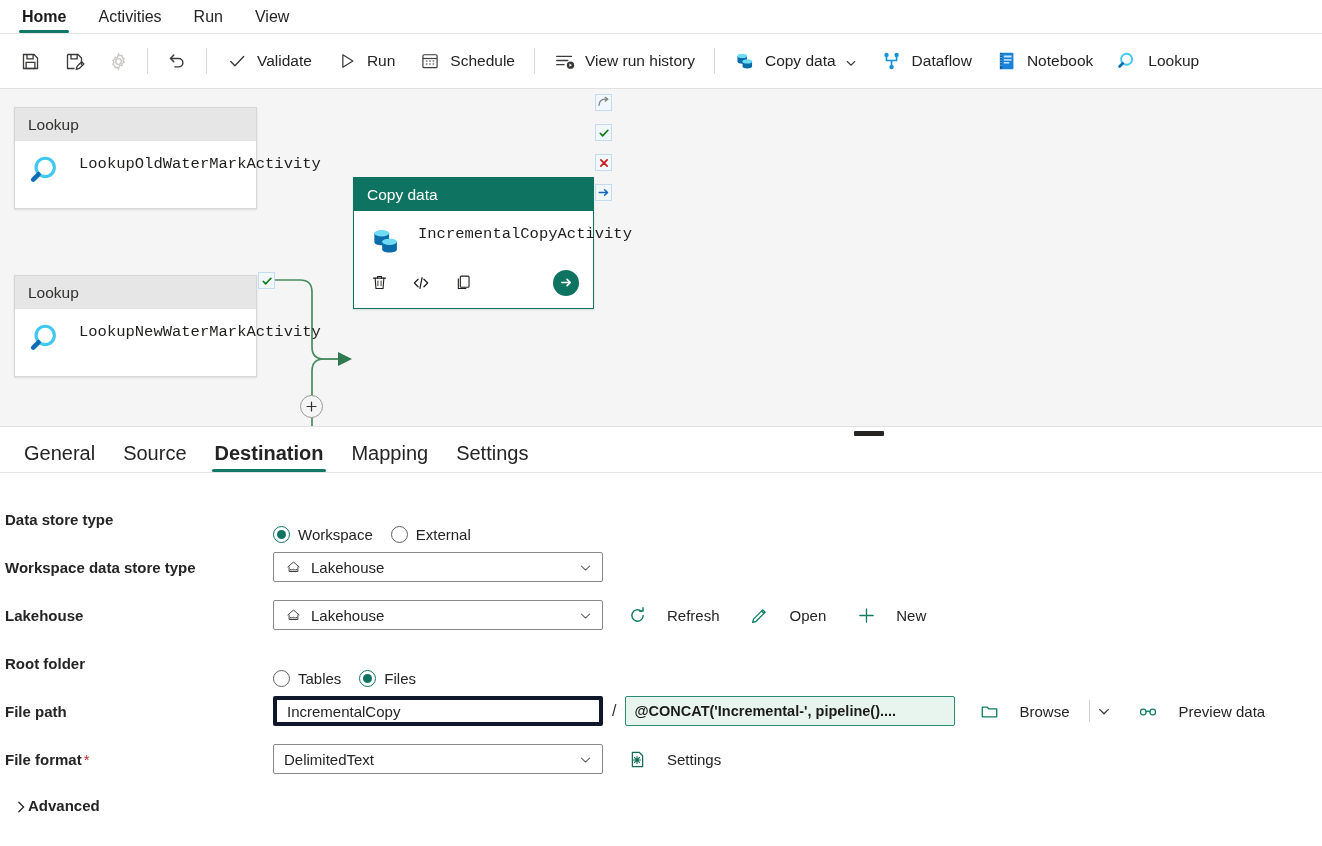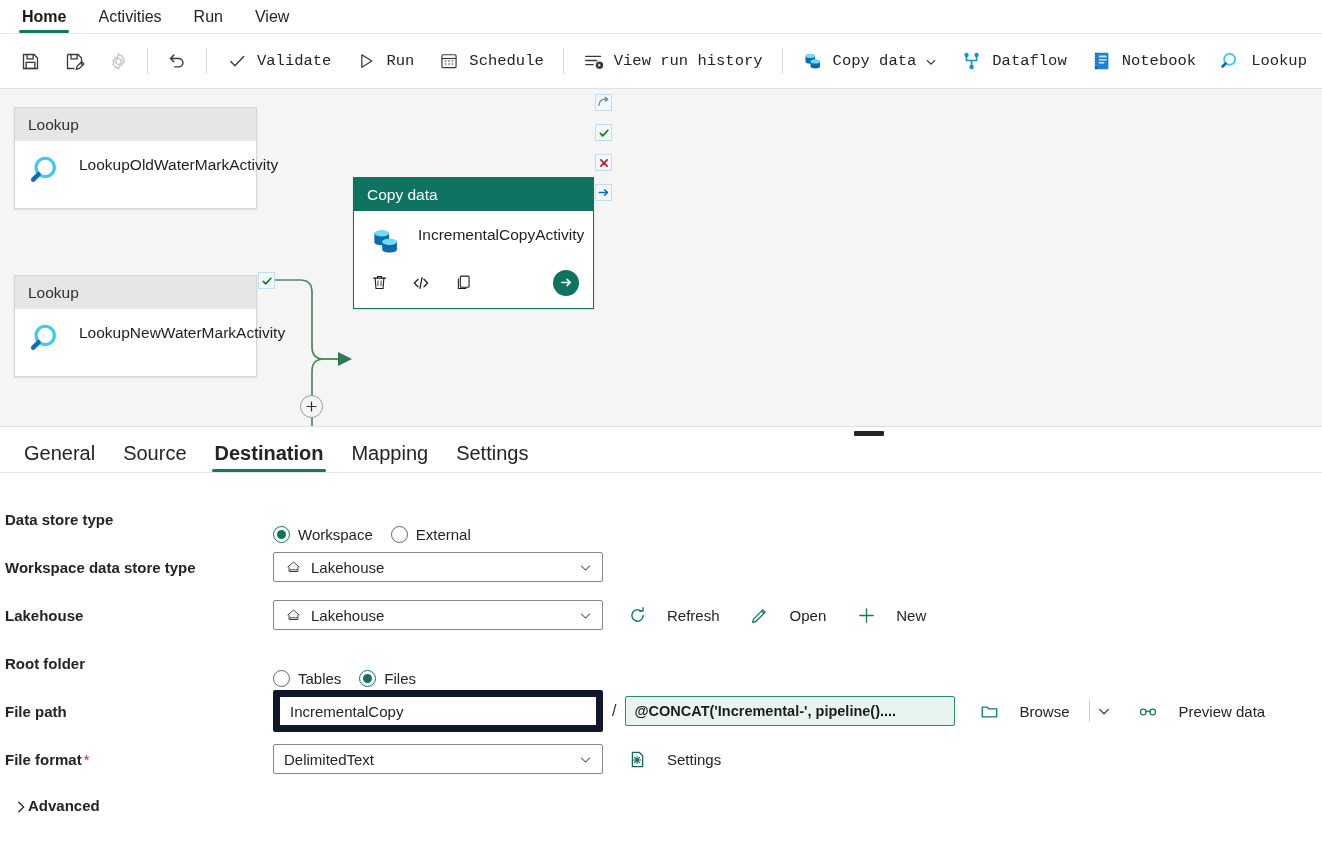--- a/index.html
+++ b/index.html
@@ -30,21 +30,20 @@
     content:"";position:absolute;left:13px;right:13px;bottom:0;
     height:3px;background:#117865;border-radius:2px;
   }
 
   
   .toolbar{
     height:55px;display:flex;align-items:center;
     background:#fff;border-bottom:1px solid #e1e1e1;
     padding-left:8px;box-sizing:border-box;
     overflow:hidden;
-    font-family:Liberation Mono, monospace;
   }
   .tb-item{
     display:flex;align-items:center;gap:9px;
     height:40px;padding:0 12px;border-radius:4px;
     cursor:pointer;font-size:15.5px;color:#242424;white-space:nowrap;
   }
   .tb-item.icon-only{padding:0 11px;}
   .tb-sep{width:1px;height:26px;background:#d8d8d8;margin:0 7px;flex:none;}
   .tb-ico{width:22px;height:22px;display:flex;align-items:center;justify-content:center;flex:none;}
   .tb-ico svg{display:block;}
@@ -62,21 +61,21 @@
     box-shadow:0 1px 2px rgba(0,0,0,.10);
     box-sizing:border-box;
   }
   .node-head{
     height:33px;display:flex;align-items:center;
     padding:0 13px;font-size:15.5px;color:#323130;
     background:#e6e6e6;box-sizing:border-box;
   }
   .node-body{display:flex;align-items:flex-start;padding:10px 12px 0 12px;gap:12px;}
   .node-icon{width:40px;height:40px;flex:none;display:flex;align-items:center;justify-content:center;}
-  .node-title{font-size:15.5px;line-height:21px;color:#201f1e;padding-top:3px;}
+  .node-title{font-size:15.5px;line-height:21px;color:#201f1e;padding-top:3px;font-family:Liberation Mono, monospace;}
 
   
   .lookup1{left:14px;top:18px;width:243px;height:102px;}
   .lookup2{left:14px;top:186px;width:243px;height:102px;}
 
   
   .copynode{
     left:353px;top:88px;width:241px;height:132px;
     border:1px solid #0f7362;
   }
@@ -156,21 +155,21 @@
   
   .dd{
     width:330px;height:30px;border:1px solid #8a8886;border-radius:2px;
     background:#fff;display:flex;align-items:center;gap:9px;
     padding:0 8px 0 10px;box-sizing:border-box;cursor:pointer;font-size:15px;color:#242424;
   }
   .dd .dd-val{flex:1;white-space:nowrap;overflow:hidden;text-overflow:ellipsis;}
   .dd .dd-ico{width:18px;height:18px;flex:none;display:flex;align-items:center;justify-content:center;}
 
   .textbox{
-    width:330px;height:42px;border:7px solid #0f172a;border-radius:2px;
+    width:330px;height:30px;border:4px solid #0f172a;border-radius:2px;
     background:#fff;display:flex;align-items:center;padding:0 10px;
     box-sizing:border-box;font-size:15px;color:#242424;cursor:text;
   }
   .expr-box{
     width:330px;height:30px;border:1px solid #2a8c74;border-radius:2px;
     background:#e8f5ef;display:flex;align-items:center;padding:0 8px;
     box-sizing:border-box;font-size:14.5px;font-weight:bold;color:#1b1b1b;cursor:text;
     white-space:nowrap;overflow:hidden;
   }
   .slash{margin:0 9px;font-size:16px;color:#333;}

